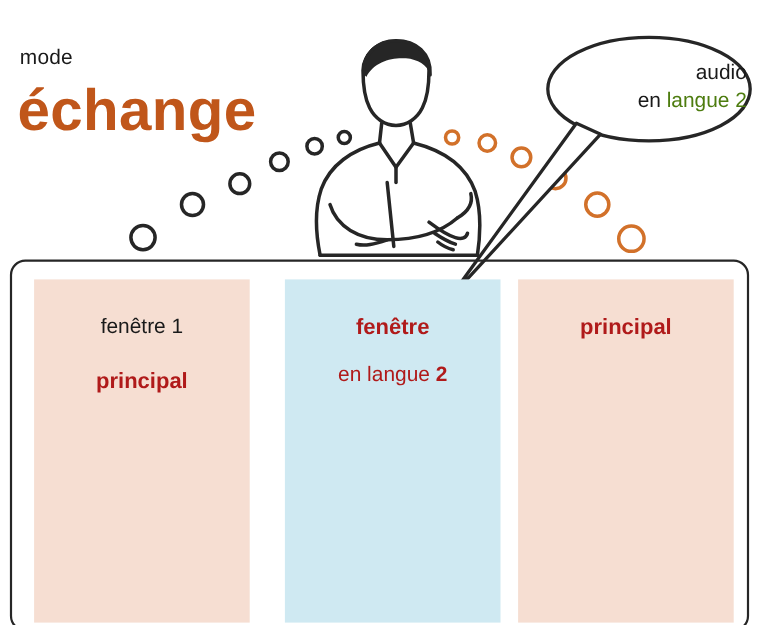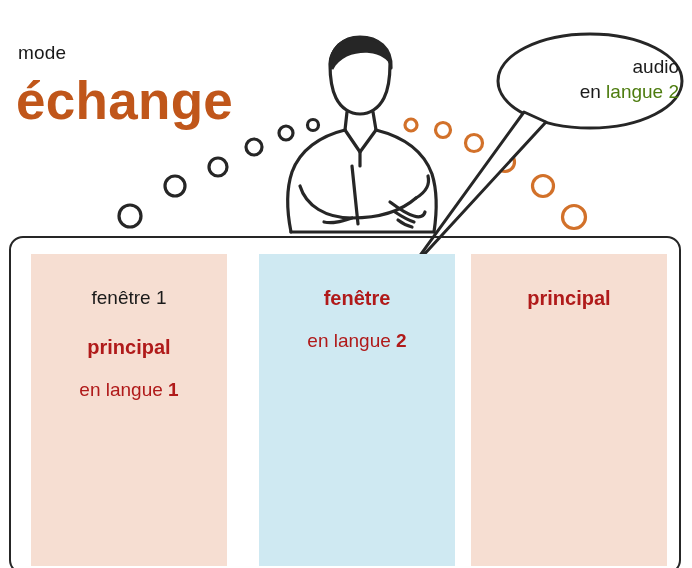--- a/index.html
+++ b/index.html
@@ -189,21 +189,20 @@
   </div>
 
   <div class="panel"></div>
 
   <div class="columns">
 
     <div class="col col-1">
       <div class="col-inner">
         <div class="win-name">fenêtre 1</div>
         <div class="win-role">principal</div>
-        <div class="win-lang"><span>en langue </span><b>1</b></div>
       </div>
     </div>
 
     <div class="col col-2">
       <div class="col-inner">
         <div class="win-role">fenêtre</div>
         <div class="win-lang"><span>en langue </span><b>2</b></div>
       </div>
     </div>
 

